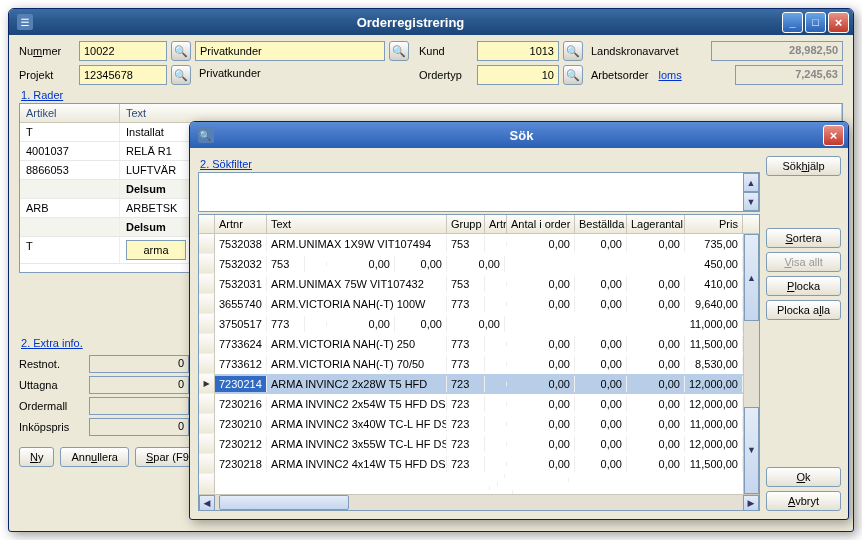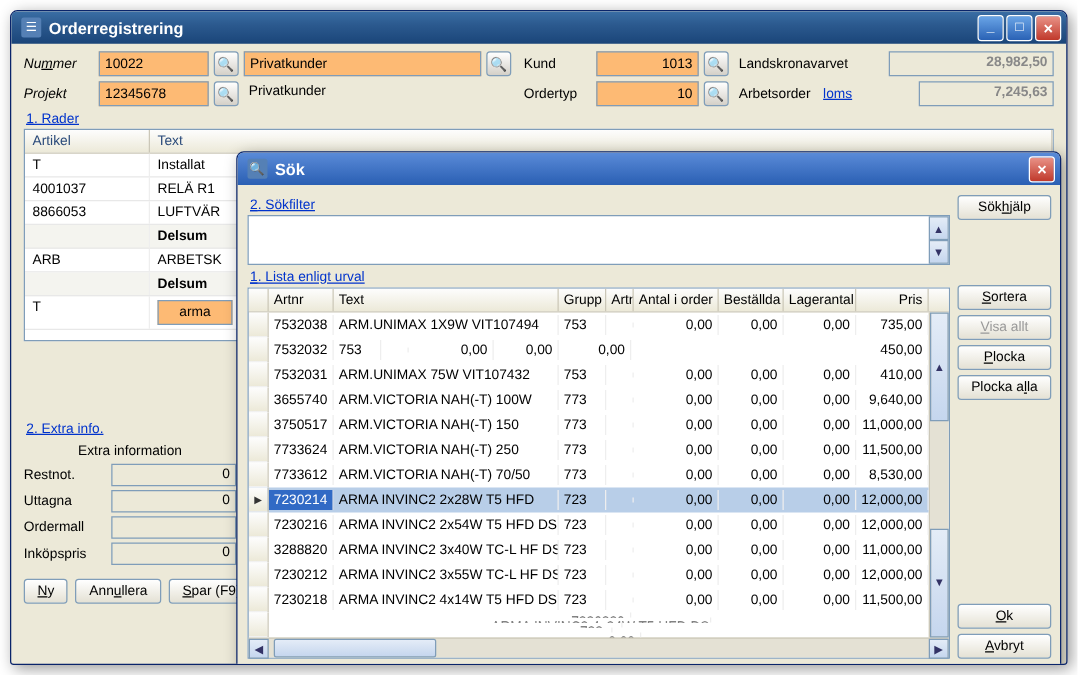--- a/index.html
+++ b/index.html
@@ -1,30 +1,30 @@
 <!DOCTYPE html>
 <html><head>
 <meta charset="utf-8">
 <style>
 * { box-sizing: border-box; font-family: Tahoma, Arial, sans-serif; font-size: 11px; }
 body { margin: 0; background: #fff; padding: 8px; }
 .shadow-wrap { filter: drop-shadow(3px 3px 6px rgba(0,0,0,0.4)); }
 .window { background: #ece9d8; border: 1px solid #0a246a; border-radius: 6px 6px 3px 3px; overflow: hidden; position: relative; }
 .titlebar { background: linear-gradient(#3a6ea5, #2c5a8f 40%, #1a4579); color: #fff; display: flex; align-items: center; padding: 3px 4px 3px 8px; height: 26px; }
 .titlebar .ticon { width: 16px; height: 16px; margin-right: 6px; background: #5580b5; border-radius: 2px; display: flex; align-items: center; justify-content: center; color: #fff; font-size: 10px; }
-.titlebar .ttitle { font-weight: bold; font-size: 13px; flex: 1; }
+.titlebar .ttitle { font-weight: bold; font-size: 13px; flex: 1; text-align: center; }
 .winbtns { display: flex; gap: 2px; }
 .winbtn { width: 21px; height: 21px; border: 1px solid #fff; border-radius: 3px; display: flex; align-items: center; justify-content: center; cursor: pointer; font-weight: bold; font-size: 11px; }
 .wb-min, .wb-max { background: linear-gradient(#6aa5e7, #2a62b5); color: #fff; }
 .wb-close { background: linear-gradient(#e99388, #c0392b); color: #fff; font-size: 13px; }
 .content { padding: 6px 10px 10px 10px; position: relative; }
 .formrow { display: flex; align-items: center; gap: 4px; margin-bottom: 4px; }
-.lbl { width: 56px; font-style: italic; }
+.lbl { width: 56px; }
 .underline-letter { text-decoration: underline; }
-input.field, .field { background: #fdba74; border: 1px solid #7f9db9; padding: 2px 4px; height: 20px; }
+input.field, .field { background: #fef9c3; border: 1px solid #7f9db9; padding: 2px 4px; height: 20px; }
 .field-ro { background: #ece9d8; }
 .sqbtn { width: 20px; height: 20px; background: linear-gradient(#fff, #d4d0c8); border: 1px solid #7f9db9; border-radius: 3px; display: flex; align-items: center; justify-content: center; cursor: pointer; }
 .blue-num { background: #e2ecf8; text-align: right; }
 .link { color: #0033cc; text-decoration: underline; cursor: pointer; }
 .section-label { margin: 4px 0 2px 2px; }
 .grid-main { border: 1px solid #7f9db9; background: #fff; }
 .grid-head { display: flex; background: linear-gradient(#fdfdfd, #ece9d8); border-bottom: 1px solid #cbc7b8; }
 .gh { padding: 3px 6px; border-right: 1px solid #cbc7b8; color: #2a4a7a; }
 .gridbody .grow { display: flex; border-bottom: 1px solid #e8e8e8; }
 .gc { padding: 3px 6px; border-right: 1px solid #eee; overflow: hidden; white-space: nowrap; }
@@ -150,21 +150,20 @@
             </div>
           </div>
     </div>
 
     <div style="height:60px"></div>
 
     <div class="section-label"><span class="link"><span class="underline-letter">2</span>. Extra info.</span></div>
 
     <div class="extras">
       <div class="extras-left">
-        <div style="text-align:center;margin-bottom:4px">Extra information</div>
         <div class="kv">
               <span class="k">Restnot.</span>
               <span class="v">0</span>
             </div>
         <div class="kv">
               <span class="k">Uttagna</span>
               <span class="v">0</span>
             </div>
         <div class="kv">
               <span class="k">Ordermall</span>
@@ -202,21 +201,20 @@
         </div>
         <div class="modal-content">
           <div class="mod-left">
             <div class="link section-label"><span class="underline-letter">2</span>. Sökfilter</div>
             <div class="filter-box">
               <div class="updown">
                 <div class="udbtn">▲</div>
                 <div class="udbtn">▼</div>
               </div>
             </div>
-            <div class="link section-label"><span class="underline-letter">1</span>. Lista enligt urval</div>
             <div class="search-grid">
               <div class="sg-head">
                 <div class="sgh" style="width:16px"></div>
                 <div class="sgh" style="width:52px">Artnr</div>
                 <div class="sgh" style="width:180px">Text</div>
                 <div class="sgh" style="width:38px">Grupp</div>
                 <div class="sgh" style="width:22px">Artnr</div>
                 <div class="sgh num" style="width:68px">Antal i order</div>
                 <div class="sgh num" style="width:52px">Beställda</div>
                 <div class="sgh num" style="width:58px">Lagerantal</div>
@@ -264,21 +262,20 @@
                           <div class="sgc" style="width: 38px;">773</div>
                           <div class="sgc" style="width: 22px;"></div>
                           <div class="sgc num" style="width: 68px;">0,00</div>
                           <div class="sgc num" style="width: 52px;">0,00</div>
                           <div class="sgc num" style="width: 58px;">0,00</div>
                           <div class="sgc num" style="flex: 1 1 0%;">9,640,00</div>
                         </div>
                         <div class="sgr" style="position: relative;">
                           <div class="rhandle"></div>
                           <div class="sgc" style="width: 52px;">3750517</div>
-                          <div class="sgc" style="width: 180px;">ARM.VICTORIA NAH(-T) 150</div>
                           <div class="sgc" style="width: 38px;">773</div>
                           <div class="sgc" style="width: 22px;"></div>
                           <div class="sgc num" style="width: 68px;">0,00</div>
                           <div class="sgc num" style="width: 52px;">0,00</div>
                           <div class="sgc num" style="width: 58px;">0,00</div>
                           <div class="sgc num" style="flex: 1 1 0%;">11,000,00</div>
                         </div>
                         <div class="sgr" style="position: relative;">
                           <div class="rhandle"></div>
                           <div class="sgc" style="width: 52px;">7733624</div>
@@ -318,21 +315,21 @@
                           <div class="sgc" style="width: 180px;">ARMA INVINC2 2x54W T5 HFD DSB</div>
                           <div class="sgc" style="width: 38px;">723</div>
                           <div class="sgc" style="width: 22px;"></div>
                           <div class="sgc num" style="width: 68px;">0,00</div>
                           <div class="sgc num" style="width: 52px;">0,00</div>
                           <div class="sgc num" style="width: 58px;">0,00</div>
                           <div class="sgc num" style="flex: 1 1 0%;">12,000,00</div>
                         </div>
                         <div class="sgr" style="position: relative;">
                           <div class="rhandle"></div>
-                          <div class="sgc" style="width: 52px;">3288820</div>
+                          <div class="sgc" style="width: 52px;">7230210</div>
                           <div class="sgc" style="width: 180px;">ARMA INVINC2 3x40W TC-L HF DSB</div>
                           <div class="sgc" style="width: 38px;">723</div>
                           <div class="sgc" style="width: 22px;"></div>
                           <div class="sgc num" style="width: 68px;">0,00</div>
                           <div class="sgc num" style="width: 52px;">0,00</div>
                           <div class="sgc num" style="width: 58px;">0,00</div>
                           <div class="sgc num" style="flex: 1 1 0%;">11,000,00</div>
                         </div>
                         <div class="sgr" style="position: relative;">
                           <div class="rhandle"></div>

